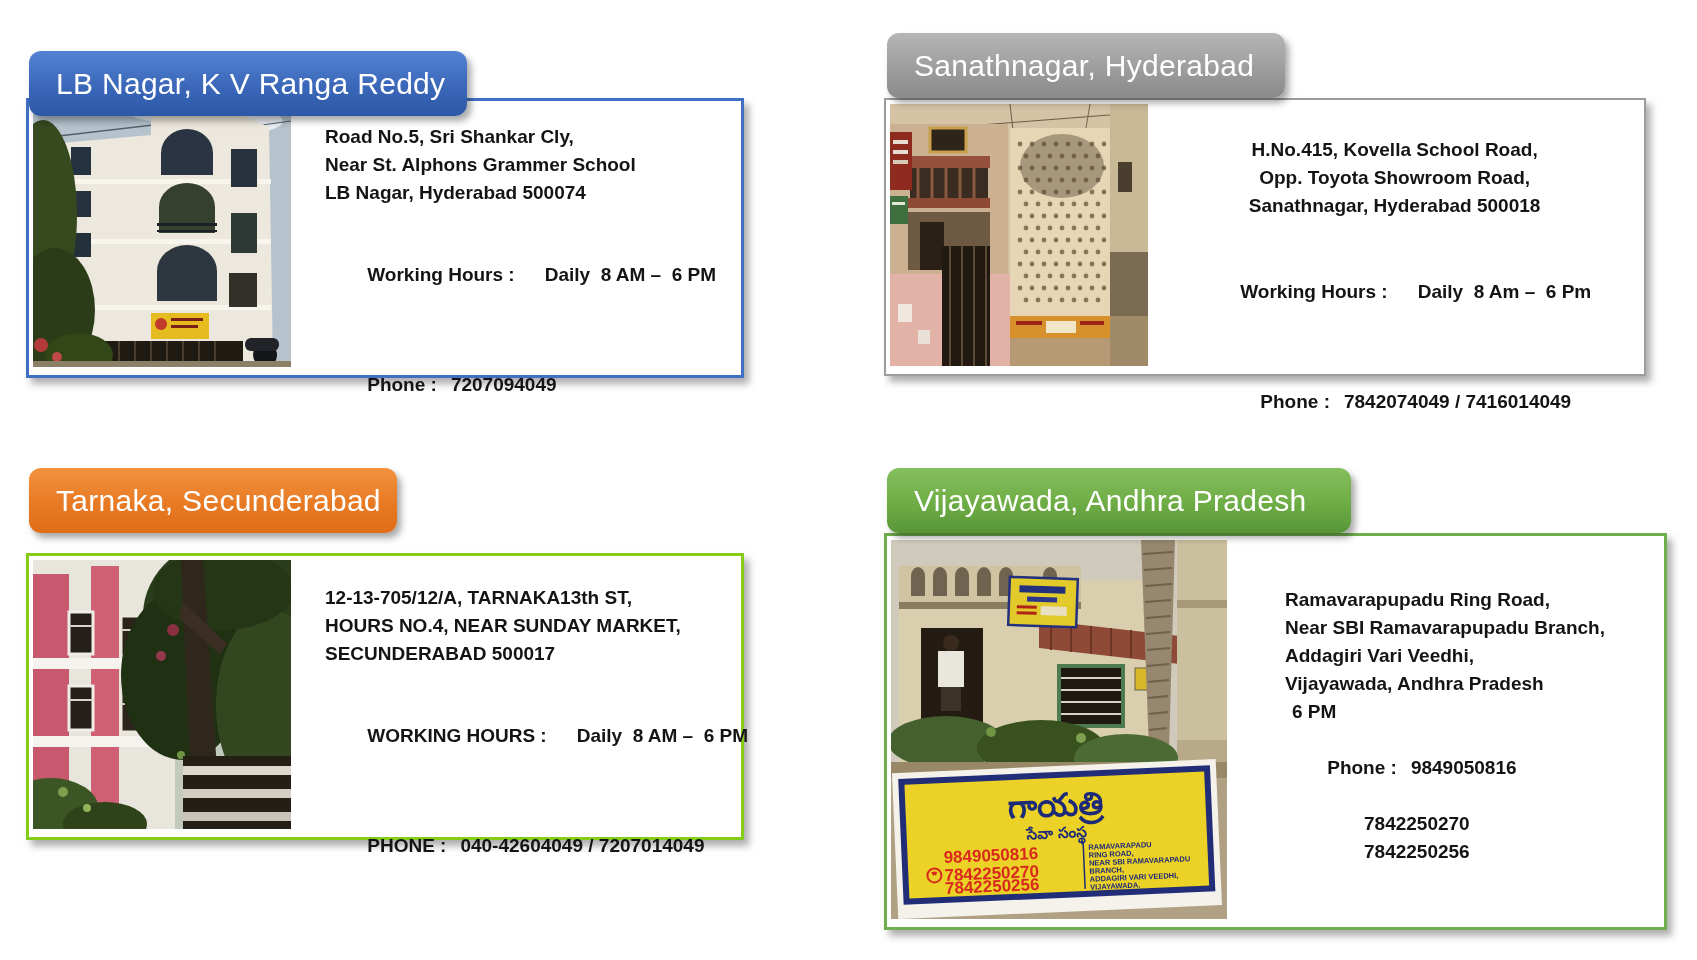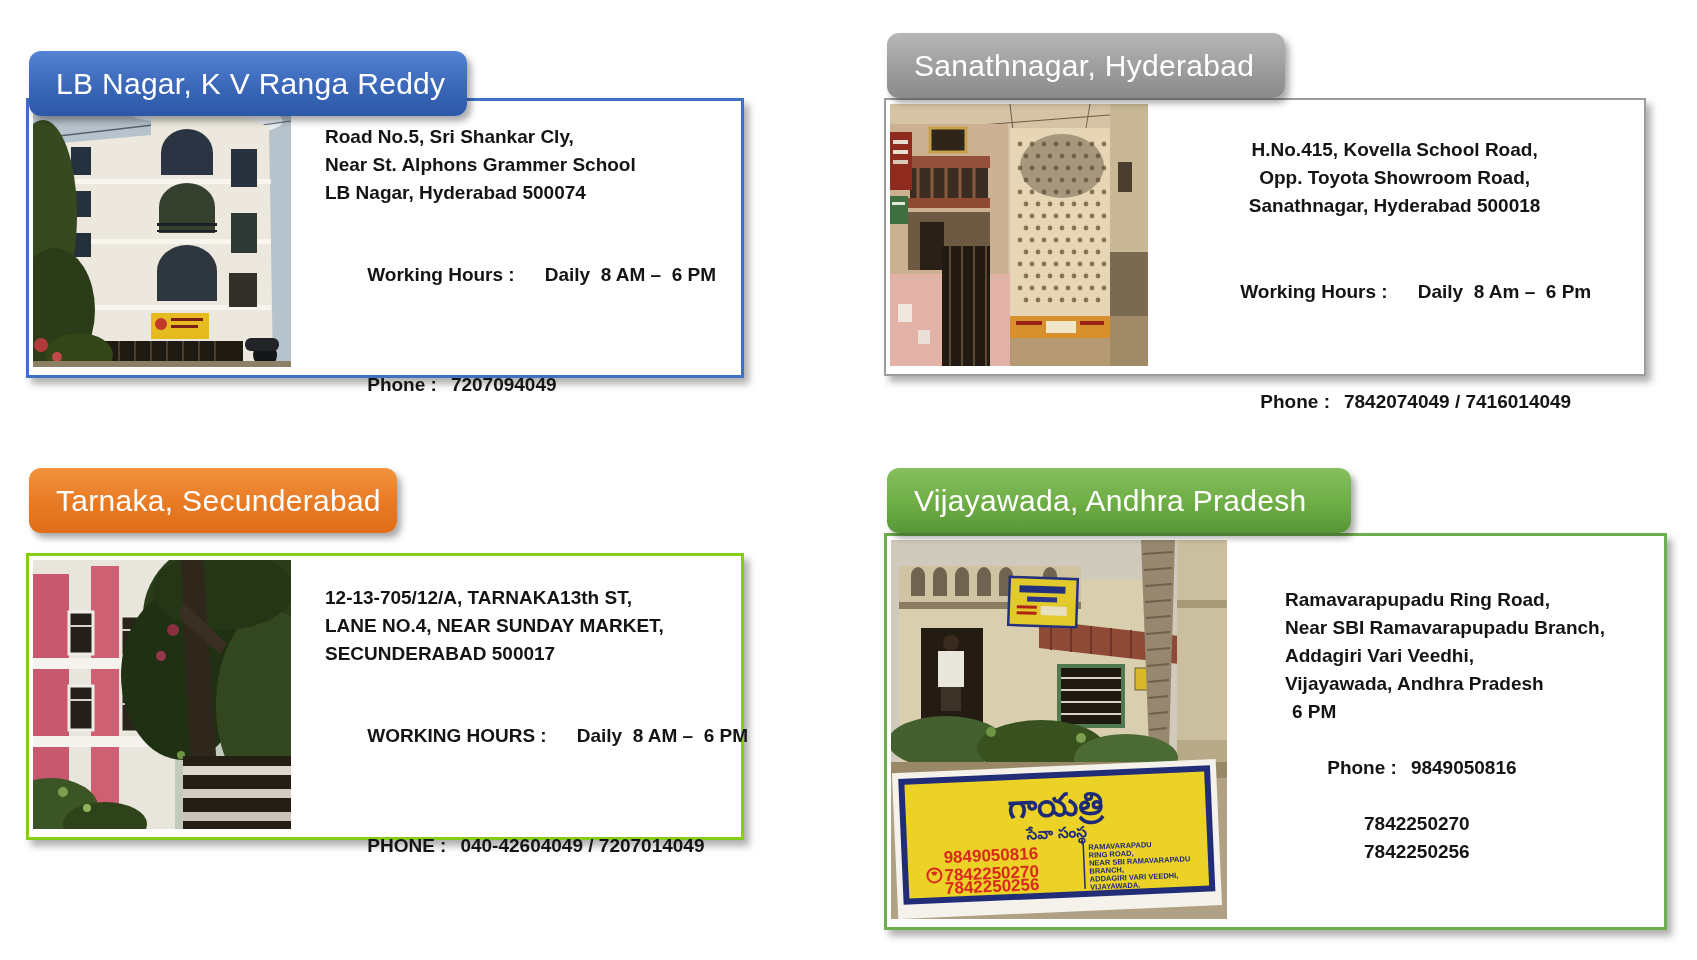--- a/index.html
+++ b/index.html
@@ -317,21 +317,21 @@
         <rect x="150" y="229" width="108" height="9" fill="#d3cec2"></rect>
         <rect x="150" y="252" width="108" height="9" fill="#c9c4b8"></rect>
         <ellipse cx="18" cy="250" rx="48" ry="32" fill="#3c5524"></ellipse>
         <ellipse cx="72" cy="264" rx="42" ry="22" fill="#2e4319"></ellipse>
         <circle cx="30" cy="232" r="5" fill="#7da04e"></circle>
         <circle cx="54" cy="248" r="4" fill="#8fb45c"></circle>
       </svg>
     </div>
     <div class="info i3">
       <div class="line">12-13-705/12/A, TARNAKA13th ST,</div>
-      <div class="line">LANE NO.4, NEAR SUNDAY MARKET,</div>
+      <div class="line">HOURS NO.4, NEAR SUNDAY MARKET,</div>
       <div class="line">SECUNDERABAD 500017</div>
       <div class="line gap26">
         <span>WORKING HOURS :</span><span class="hours-val">Daily  8 AM –  6 PM</span>
       </div>
       <div class="line gap26">
         <span>PHONE :</span><span class="phone-val">040-42604049 / 7207014049</span>
       </div>
     </div>
   </div>
 

